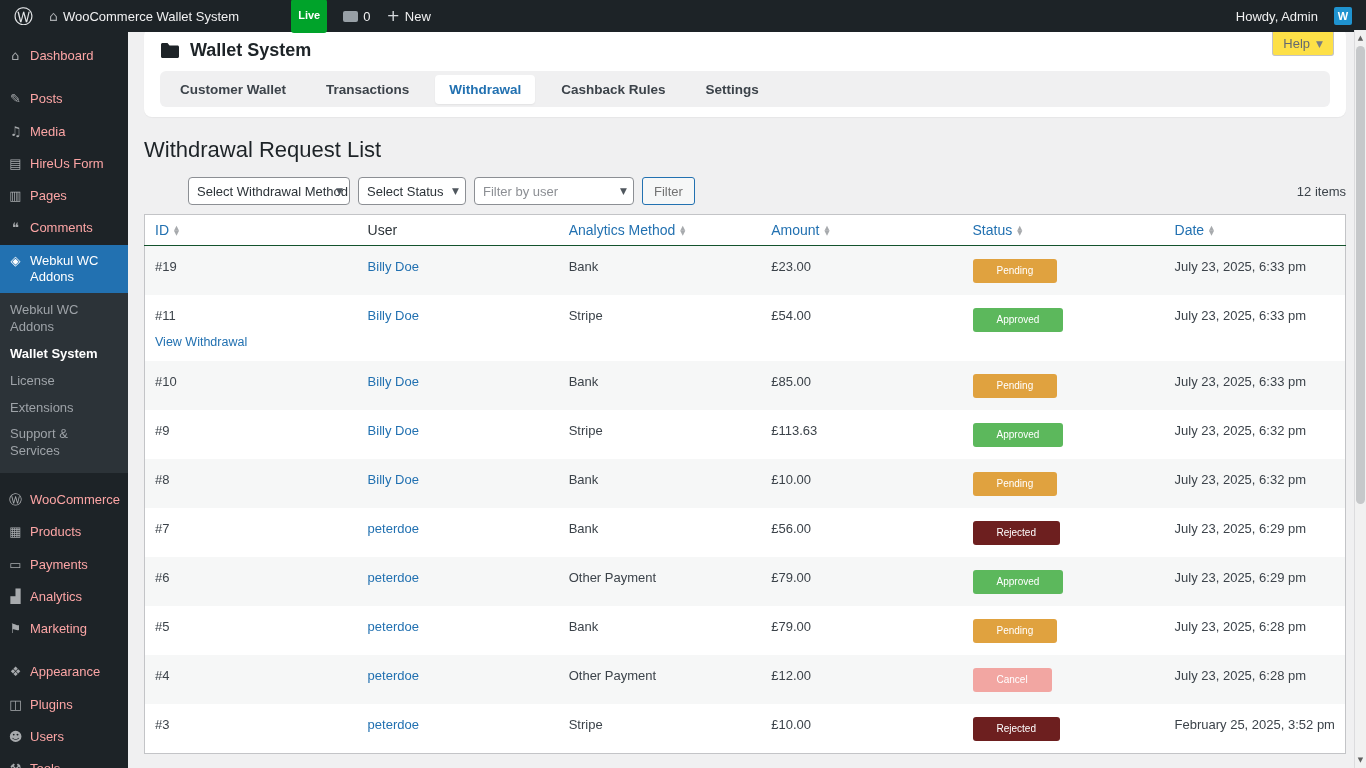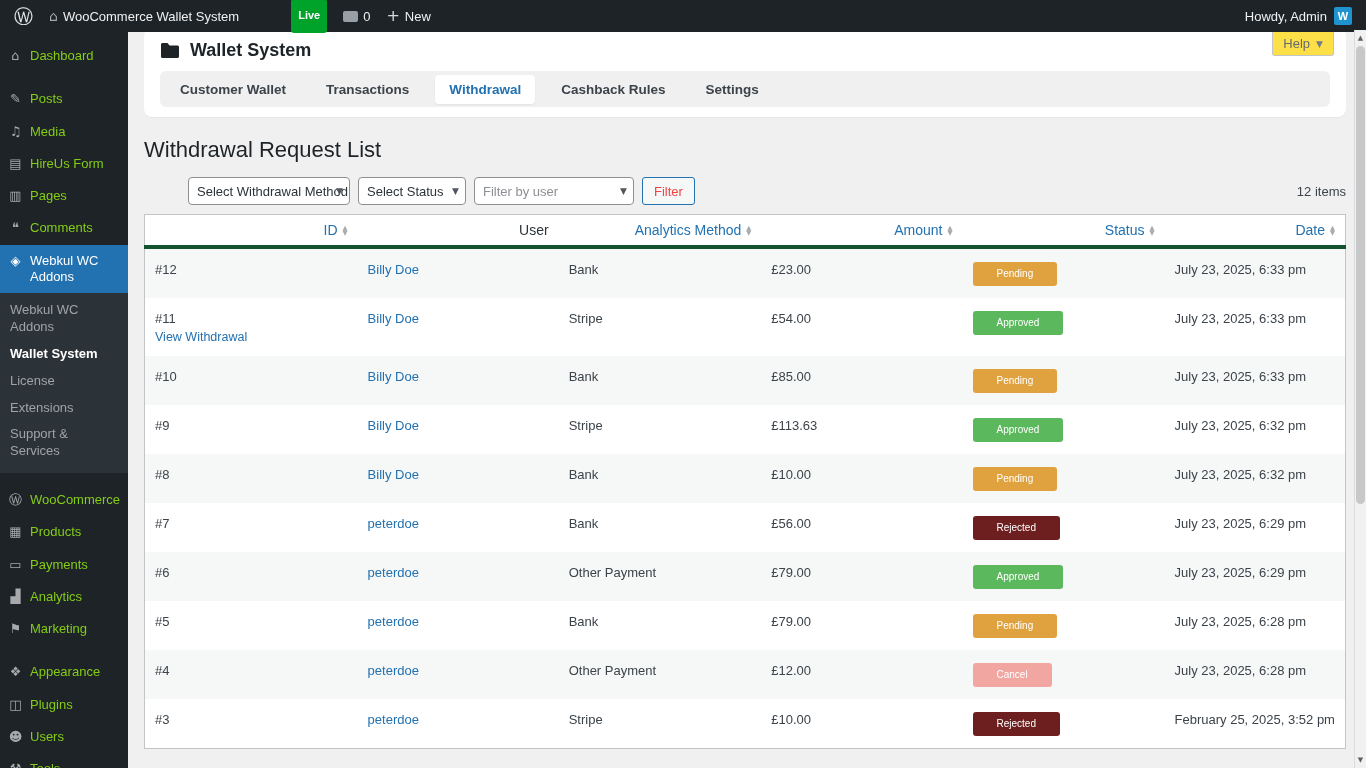--- a/index.html
+++ b/index.html
@@ -24,38 +24,38 @@
     color:#fff; font-size:11px; font-weight:bold; padding:10px 7px; border-radius:3px; line-height:1.2;margin-left:36px;
   }
   .ab-bubble {
     width:15px; height:11px; background:#98a0a6; border-radius:2px; position:relative; display:inline-block;
   }
   .ab-bubble::after {
     content:""; position:absolute; left:3px; bottom:-4px;
     border:4px solid transparent; border-top-color:#98a0a6; border-left-width:2px; border-right-width:2px;
   }
   .ab-plus { font-size:16px; font-weight:400; color:#d5d8dc; line-height:1; }
-  .ab-right { margin-left:auto; display:flex; align-items:center; gap:7px; }
+  .ab-right { margin-left:auto; display:flex; align-items:center; gap:16px; }
   .ab-avatar {
     width:18px; height:18px; border-radius:2px; color:#fff; font-size:11px; font-weight:bold;
     display:flex; align-items:center; justify-content:center;
   }
 
   
   .sidebar {
     position:fixed; top:32px; left:0; bottom:0; width:128px; background:#1d2327;
     color:#f0f0f1; padding-top:8px; z-index:50; font-size:13px;
   }
   .menu-item {
     display:flex; align-items:flex-start; gap:7px; padding:8px 4px 8px 8px; cursor:pointer; line-height:1.25;
   }
   .menu-item .mi-icon {
     width:15px; flex:0 0 15px; text-align:center; color:#a7aaad; font-size:13px; line-height:1.25;
   }
-  .menu-item .mi-label { color:#84cc16; }
+  .menu-item .mi-label { color:#fca5a5; }
   .menu-item.gap { margin-top:11px; }
   .menu-item.active { background:#2271b1; }
   .menu-item.active .mi-icon, .menu-item.active .mi-label { color:#fff; font-weight:400; }
   .submenu { background:#2c3338; padding:4px 0 8px; }
   .submenu-item { padding:5px 8px 5px 10px; color:#9ea3a8; cursor:pointer; line-height:1.3; }
   .submenu-item.current { color:#fff; font-weight:bold; }
 
   
   .content { margin-left:128px; padding:28px 20px 0 16px; position:relative; }
   .help-btn {
@@ -85,42 +85,42 @@
   .select-box {
     position:relative; height:28px; background:#fff; border:1px solid #8c8f94; border-radius:4px;
     display:flex; align-items:center; padding:0 22px 0 8px; color:#2c3338; cursor:pointer; font-size:13px;
     white-space:nowrap; overflow:hidden;
   }
   .select-box .caret { position:absolute; right:6px; top:8px; font-size:9px; color:#50575e; }
   .sel-method { width:162px; }
   .sel-status { width:108px; }
   .sel-user { width:160px; color:#8c8f94; }
   .filter-btn {
-    height:28px; padding:0 11px; background:#f6f7f7; border:1px solid #2271b1; color:#ef4444;
+    height:28px; padding:0 11px; background:#f6f7f7; border:1px solid #2271b1; color:#737373;
     border-radius:3px; font-size:13px; cursor:pointer; font-family:inherit;
   }
   .items-count { margin-left:auto; color:#3c434a; font-size:13px; }
 
   
   table.list { width:100%; border-collapse:collapse; background:#fff; border:1px solid #c3c4c7; margin-top:9px; }
   table.list th {
-    text-align:right; font-weight:400; font-size:14px; padding:7px 10px; border-bottom:4px solid #14532d;
+    text-align:left; font-weight:400; font-size:14px; padding:7px 10px; border-bottom:1px solid #14532d;
     background:#fff; white-space:nowrap; cursor:pointer;
   }
   th.sortable { color:#2271b1; }
   th.plain { color:#2c3338; cursor:default; }
   th:nth-child(1){width:18%;} th:nth-child(2){width:17%;} th:nth-child(3){width:17%;}
   th:nth-child(4){width:17%;} th:nth-child(5){width:17%;} th:nth-child(6){width:14%;}
   .sort-icon { display:inline-flex; flex-direction:column; vertical-align:middle; margin-left:5px;
     font-size:6.5px; line-height:5.5px; color:#a7aaad; font-family:"DejaVu Sans",sans-serif; }
   table.list td { padding:13px 10px 12px; font-size:13px; color:#3c434a; vertical-align:top; }
   tbody tr:nth-child(odd) { background:#f6f7f7; }
   tbody tr:nth-child(even) { background:#fff; }
   a.link { color:#2271b1; text-decoration:none; cursor:pointer; }
-  .row-action { margin-top:4px; font-size:12.5px; }
+  .row-action { margin-top:12px; font-size:12.5px; }
   .badge {
     display:inline-block; padding:6px 24px; border-radius:3px; color:#fff; font-size:10px; line-height:1.2;
     min-width:48px; text-align:center;
   }
   td.date-cell { white-space:nowrap; }
 
   
   .scrollbar { position:fixed; top:30px; right:0; bottom:0; width:12px; background:#f1f1f1;
     border-left:1px solid #dcdcde; z-index:70; }
   .sb-arrow { position:absolute; left:0; width:100%; text-align:center; font-size:7px; color:#606060;
@@ -293,21 +293,21 @@
               <span>▼</span>
             </span></th>
           <th class="sortable"><span>Date</span><span class="sort-icon">
               <span>▲</span>
               <span>▼</span>
             </span></th>
         </tr>
     </thead>
     <tbody>
         <tr>
-          <td><span>#12</span></td>
+          <td><span>#19</span></td>
           <td><a class="link">Billy Doe</a></td>
           <td>Bank</td>
           <td>£23.00</td>
           <td><span class="badge" style="background: rgb(224, 162, 63);">Pending</span></td>
           <td class="date-cell">July 23, 2025, 6:33 pm</td>
         </tr>
         <tr>
           <td><span>#11</span><div class="row-action"><a class="link">View Withdrawal</a></div></td>
           <td><a class="link">Billy Doe</a></td>
           <td>Stripe</td>

